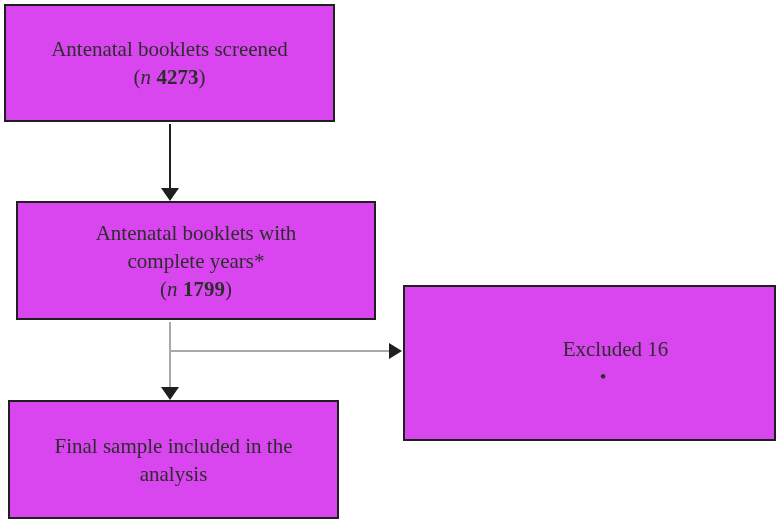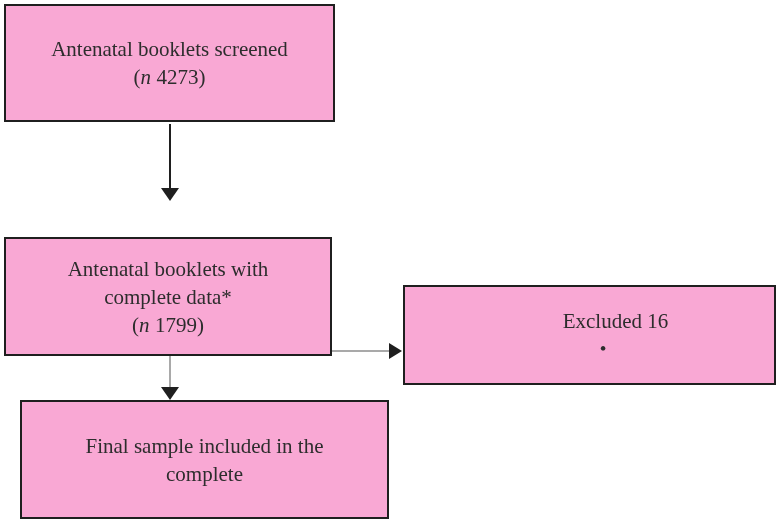--- a/index.html
+++ b/index.html
@@ -19,39 +19,40 @@
     position: absolute;
     left: 0;
     top: 0;
     width: 783px;
     height: 523px;
   }
   .flow-box {
     position: absolute;
     box-sizing: border-box;
     border: 2px solid #1f1f1f;
-    background: #f9a8d4;
+    background: #d946ef;
     display: flex;
     flex-direction: column;
     align-items: center;
     justify-content: center;
     text-align: center;
     font-size: 21px;
     line-height: 28px;
     color: #2d2d2d;
   }
   #box-screened { left: 4px;   top: 4px;   width: 331px; height: 118px; }
-  #box-complete { left: 4px;   top: 201px; width: 328px; height: 119px; margin-top: 36px; }
-  #box-final    { left: 20px;   top: 400px; width: 369px; height: 119px; }
-  #box-excluded { left: 403px; top: 285px; width: 373px; height: 100px; padding-left: 52px; line-height: 27px; }
+  #box-complete { left: 16px;   top: 201px; width: 360px; height: 119px; }
+  #box-final    { left: 8px;   top: 400px; width: 331px; height: 119px; }
+  #box-excluded { left: 403px; top: 285px; width: 373px; height: 156px; padding-left: 52px; line-height: 27px; }
   .n-symbol {
     font-style: italic;
   }
   .n-value {
     margin-left: 0.26em;
+    font-weight: bold;
   }
   .bullet-row {
     display: flex;
     align-items: baseline;
   }
   .bullet-glyph {
     margin-right: 25px;
     font-size: 19px;
   }
 </style>
@@ -72,27 +73,27 @@
     <polygon points="389,343 389,359 402,351" fill="#1f1f1f"></polygon>
   </svg>
 
   <div class="flow-box" id="box-screened">
     <div>Antenatal booklets screened</div>
     <div><span>(</span><span class="n-symbol">n</span><span class="n-value">4273</span><span>)</span></div>
   </div>
 
   <div class="flow-box" id="box-complete">
     <div>Antenatal booklets with</div>
-    <div>complete data*</div>
+    <div>complete years*</div>
     <div><span>(</span><span class="n-symbol">n</span><span class="n-value">1799</span><span>)</span></div>
   </div>
 
   <div class="flow-box" id="box-final">
     <div>Final sample included in the</div>
-    <div>complete</div>
+    <div>analysis</div>
   </div>
 
   <div class="flow-box" id="box-excluded">
     <div>Excluded 16</div>
     <div class="bullet-row">
       <span class="bullet-glyph">•</span>
     </div>
   </div>
 
 </div>

